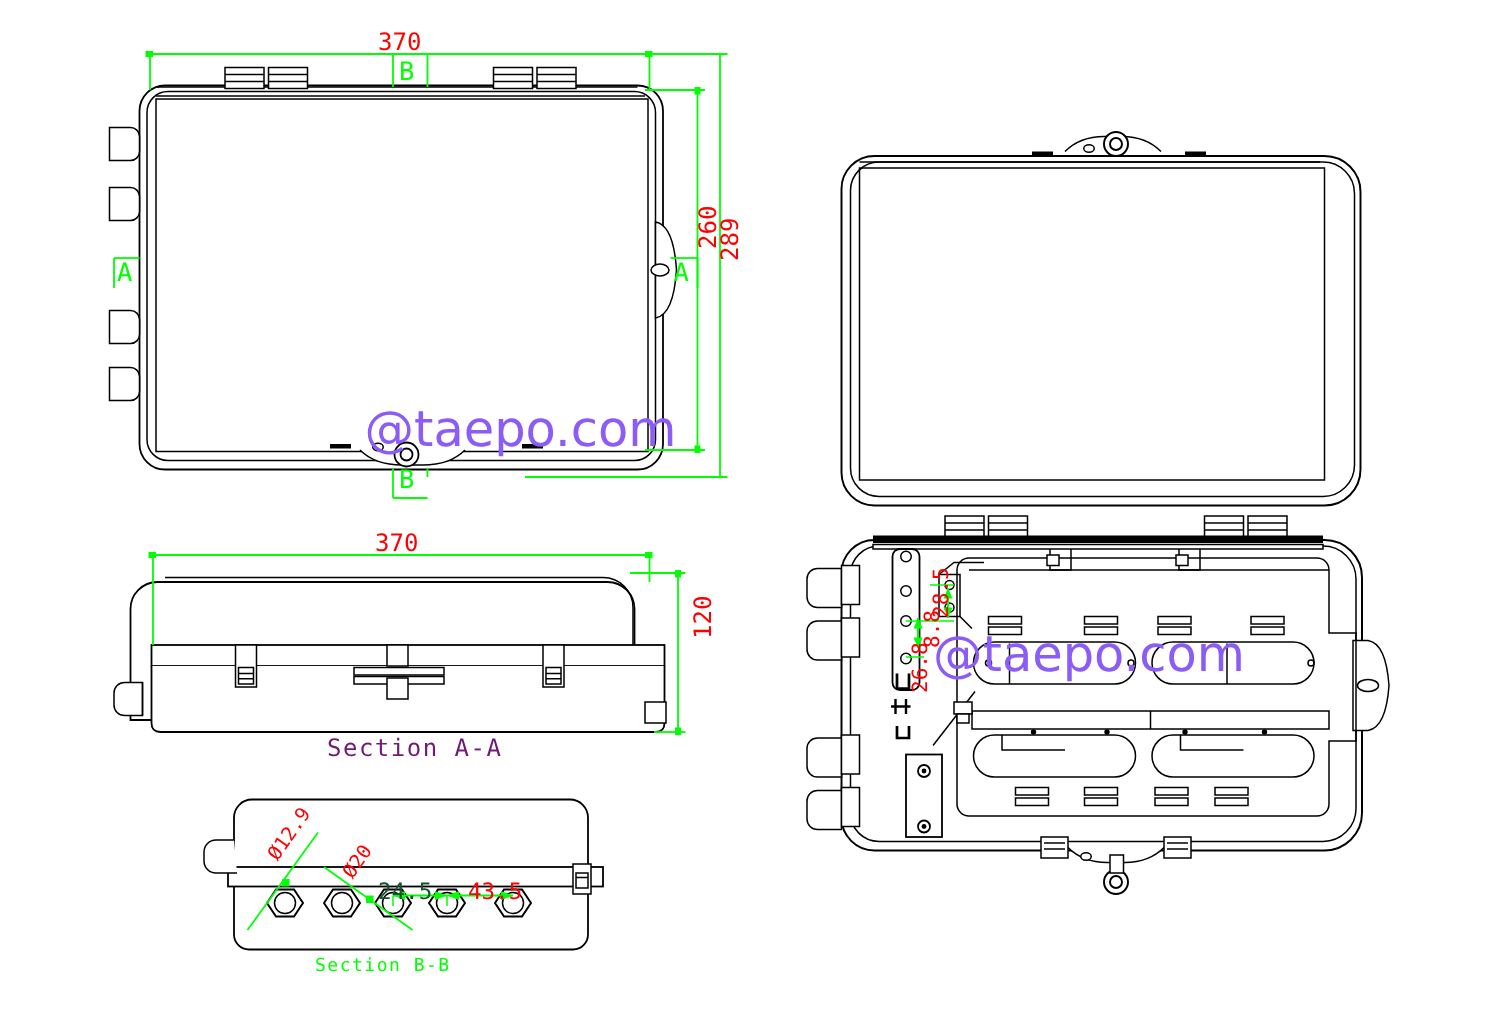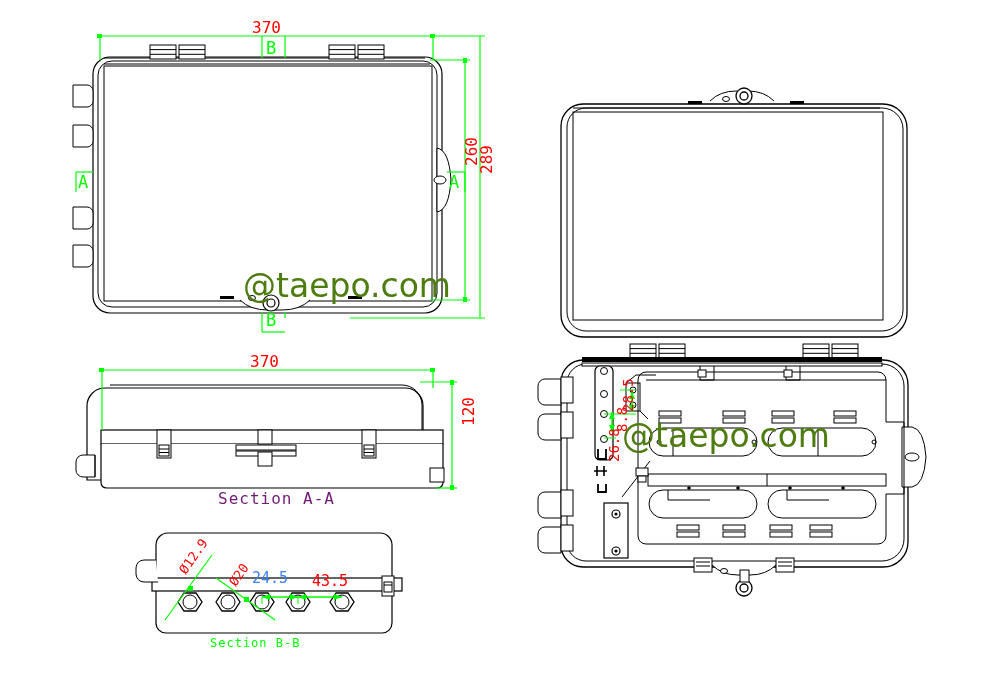--- a/index.html
+++ b/index.html
@@ -1,20 +1,20 @@
 <!DOCTYPE html>
 <html><head>
 <meta charset="utf-8">
 <style>
   html,body{margin:0;padding:0;background:#ffffff;}
   body{width:995px;height:675px;overflow:hidden;
        font-family:"DejaVu Sans Mono","Liberation Mono",monospace;}
   #stage{position:relative;width:819px;height:675px;background:#fff;}
   #stage svg{position:absolute;left:0;top:0;}
-  .wm{position:absolute;color:#4d7c0f;font-family:"DejaVu Sans","Liberation Sans",sans-serif;
+  .wm{position:absolute;color:#8b5cf6;font-family:"DejaVu Sans","Liberation Sans",sans-serif;
       font-size:33px;letter-spacing:0px;white-space:nowrap;user-select:none;}
 </style>
 </head>
 <body>
 
 <div id="stage">
 
 <svg width="995" height="675" viewBox="0 0 995 675">
   <defs>
     <g id="gland-side">
@@ -383,22 +383,22 @@
 <div style="position:absolute;left:449px;top:172px;color:#00ff00;font-size:17px;">A</div>
 <div style="position:absolute;left:266px;top:38px;color:#00ff00;font-size:17px;">B</div>
 <div style="position:absolute;left:266px;top:310px;color:#00ff00;font-size:17px;">B</div>
 
 <div style="position:absolute;left:250px;top:352px;color:#ff0000;font-size:16px;">370</div>
 <div style="position:absolute;left:459px;top:426px;color:#ff0000;font-size:16px;transform:rotate(-90deg);transform-origin:left top;">120</div>
 <div style="position:absolute;left:218px;top:489px;color:#701a75;font-size:16px;letter-spacing:1px;">Section A-A</div>
 
 <div style="position:absolute;left:176px;top:568px;color:#ff0000;font-size:13px;transform:rotate(-55deg);transform-origin:left top;">Ø12.9</div>
 <div style="position:absolute;left:226px;top:580px;color:#ff0000;font-size:13px;transform:rotate(-55deg);transform-origin:left top;">Ø20</div>
-<div style="position:absolute;left:252px;top:569px;color:#3b82f6;font-size:15px;">24.5</div>
-<div style="position:absolute;left:312px;top:572px;color:#ff0000;font-size:15px;">43.5</div>
+<div style="position:absolute;left:252px;top:585px;color:#14532d;font-size:15px;">24.5</div>
+<div style="position:absolute;left:312px;top:585px;color:#ff0000;font-size:15px;">43.5</div>
 <div style="position:absolute;left:210px;top:636px;color:#00ff00;font-size:12px;letter-spacing:1px;">Section B-B</div>
 
 <div style="position:absolute;left:620px;top:412px;color:#ff0000;font-size:14px;transform:rotate(-90deg);transform-origin:left top;">28.5</div>
 <div style="position:absolute;left:614px;top:432px;color:#ff0000;font-size:14px;transform:rotate(-90deg);transform-origin:left top;">8.8</div>
 <div style="position:absolute;left:606px;top:462px;color:#ff0000;font-size:14px;transform:rotate(-90deg);transform-origin:left top;">26.8</div>
 
 <div class="wm" style="left:243px;top:266px;">@taepo.com</div>
 <div class="wm" style="left:622px;top:416px;">@taepo.com</div>
 
 </div>

